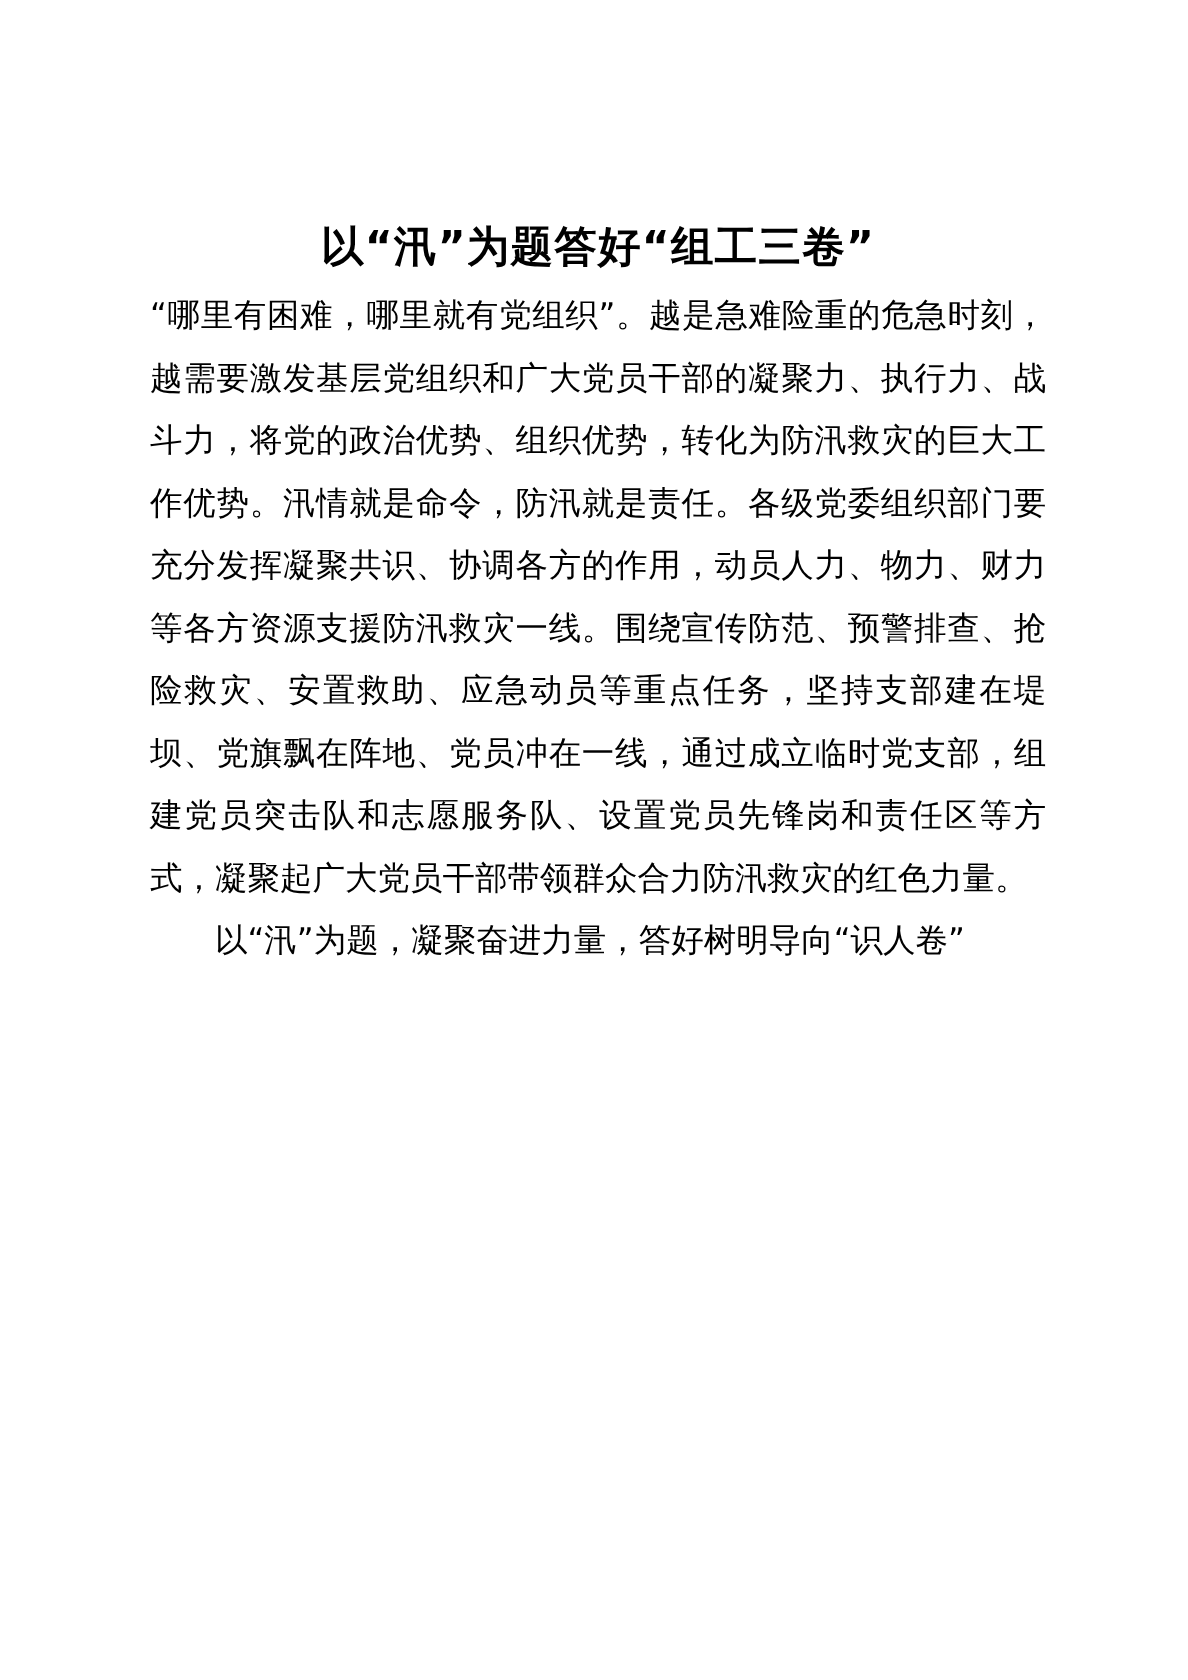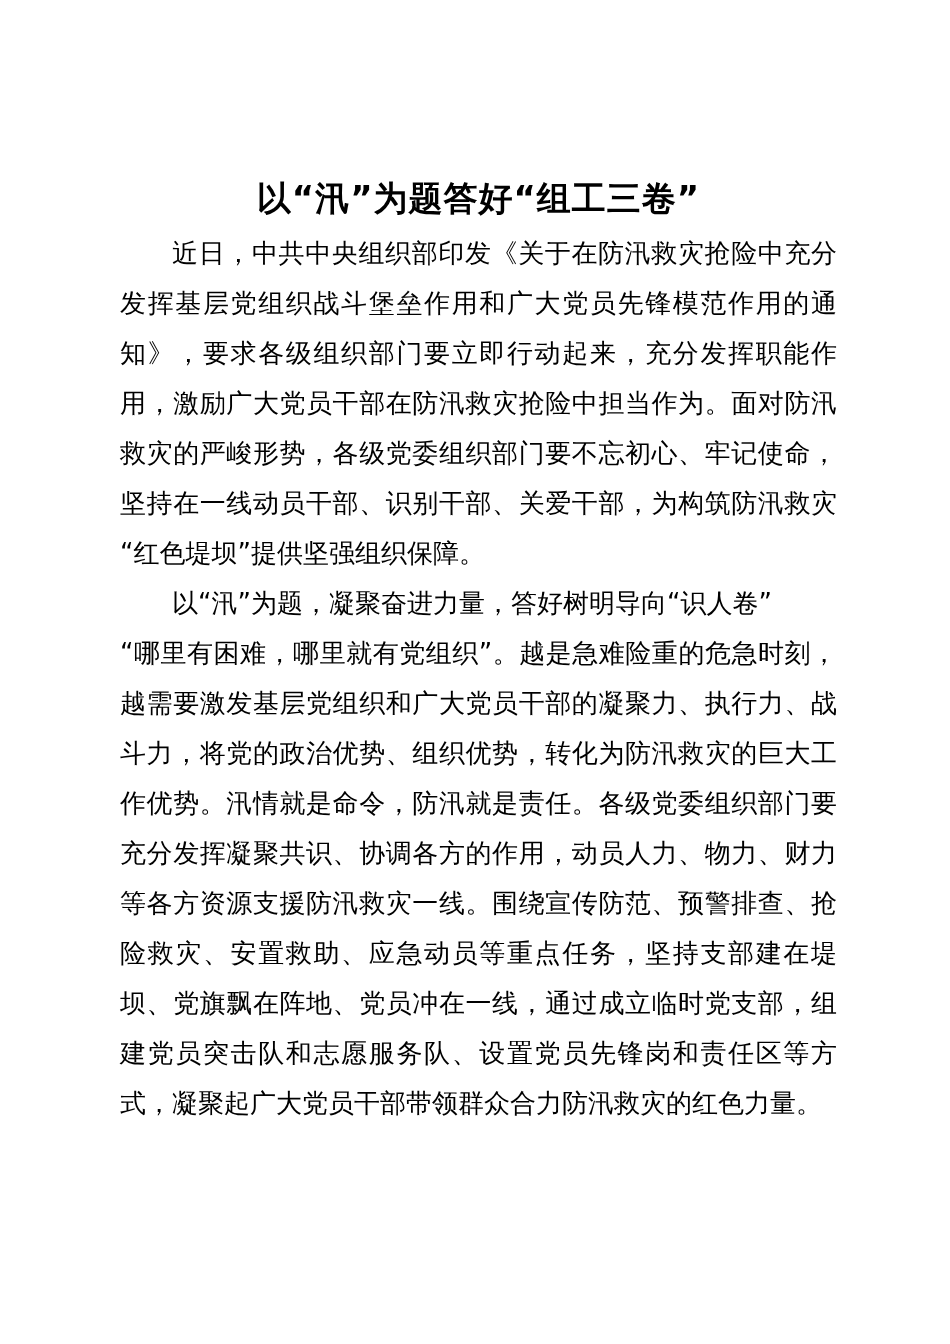--- a/index.html
+++ b/index.html
@@ -47,21 +47,20 @@
   }
 </style>
 </head>
 <body>
 
 <div class="page">
   <div class="doc">
 
     <h1 class="doc-title">以“汛”为题答好“组工三卷”</h1>
 
-    <p class="para indent">近日，中共中央组织部印发《关于在防汛救灾抢险中充分发挥基层党组织战斗堡垒作用和广大党员先锋模范作用的通知》，要求各级组织部门要立即行动起来，充分发挥职能作用，激励广大党员干部在防汛救灾抢险中担当作为。面对防汛救灾的严峻形势，各级党委组织部门要不忘初心、牢记使命，坚持在一线动员干部、识别干部、关爱干部，为构筑防汛救灾“红色堤坝”提供坚强组织保障。</p>
 
 
+    <p class="para">“哪里有困难，哪里就有党组织”。越是急难险重的危急时刻，越需要激发基层党组织和广大党员干部的凝聚力、执行力、战斗力，将党的政治优势、组织优势，转化为防汛救灾的巨大工作优势。汛情就是命令，防汛就是责任。各级党委组织部门要充分发挥凝聚共识、协调各方的作用，动员人力、物力、财力等各方资源支援防汛救灾一线。围绕宣传防范、预警排查、抢险救灾、安置救助、应急动员等重点任务，坚持支部建在堤坝、党旗飘在阵地、党员冲在一线，通过成立临时党支部，组建党员突击队和志愿服务队、设置党员先锋岗和责任区等方式，凝聚起广大党员干部带领群众合力防汛救灾的红色力量。</p>
+
     <p class="para indent">以“汛”为题，凝聚奋进力量，答好树明导向“识人卷”</p>
-
-    <p class="para">“哪里有困难，哪里就有党组织”。越是急难险重的危急时刻，越需要激发基层党组织和广大党员干部的凝聚力、执行力、战斗力，将党的政治优势、组织优势，转化为防汛救灾的巨大工作优势。汛情就是命令，防汛就是责任。各级党委组织部门要充分发挥凝聚共识、协调各方的作用，动员人力、物力、财力等各方资源支援防汛救灾一线。围绕宣传防范、预警排查、抢险救灾、安置救助、应急动员等重点任务，坚持支部建在堤坝、党旗飘在阵地、党员冲在一线，通过成立临时党支部，组建党员突击队和志愿服务队、设置党员先锋岗和责任区等方式，凝聚起广大党员干部带领群众合力防汛救灾的红色力量。</p>
 
   </div>
 </div>
 
 </body></html>

